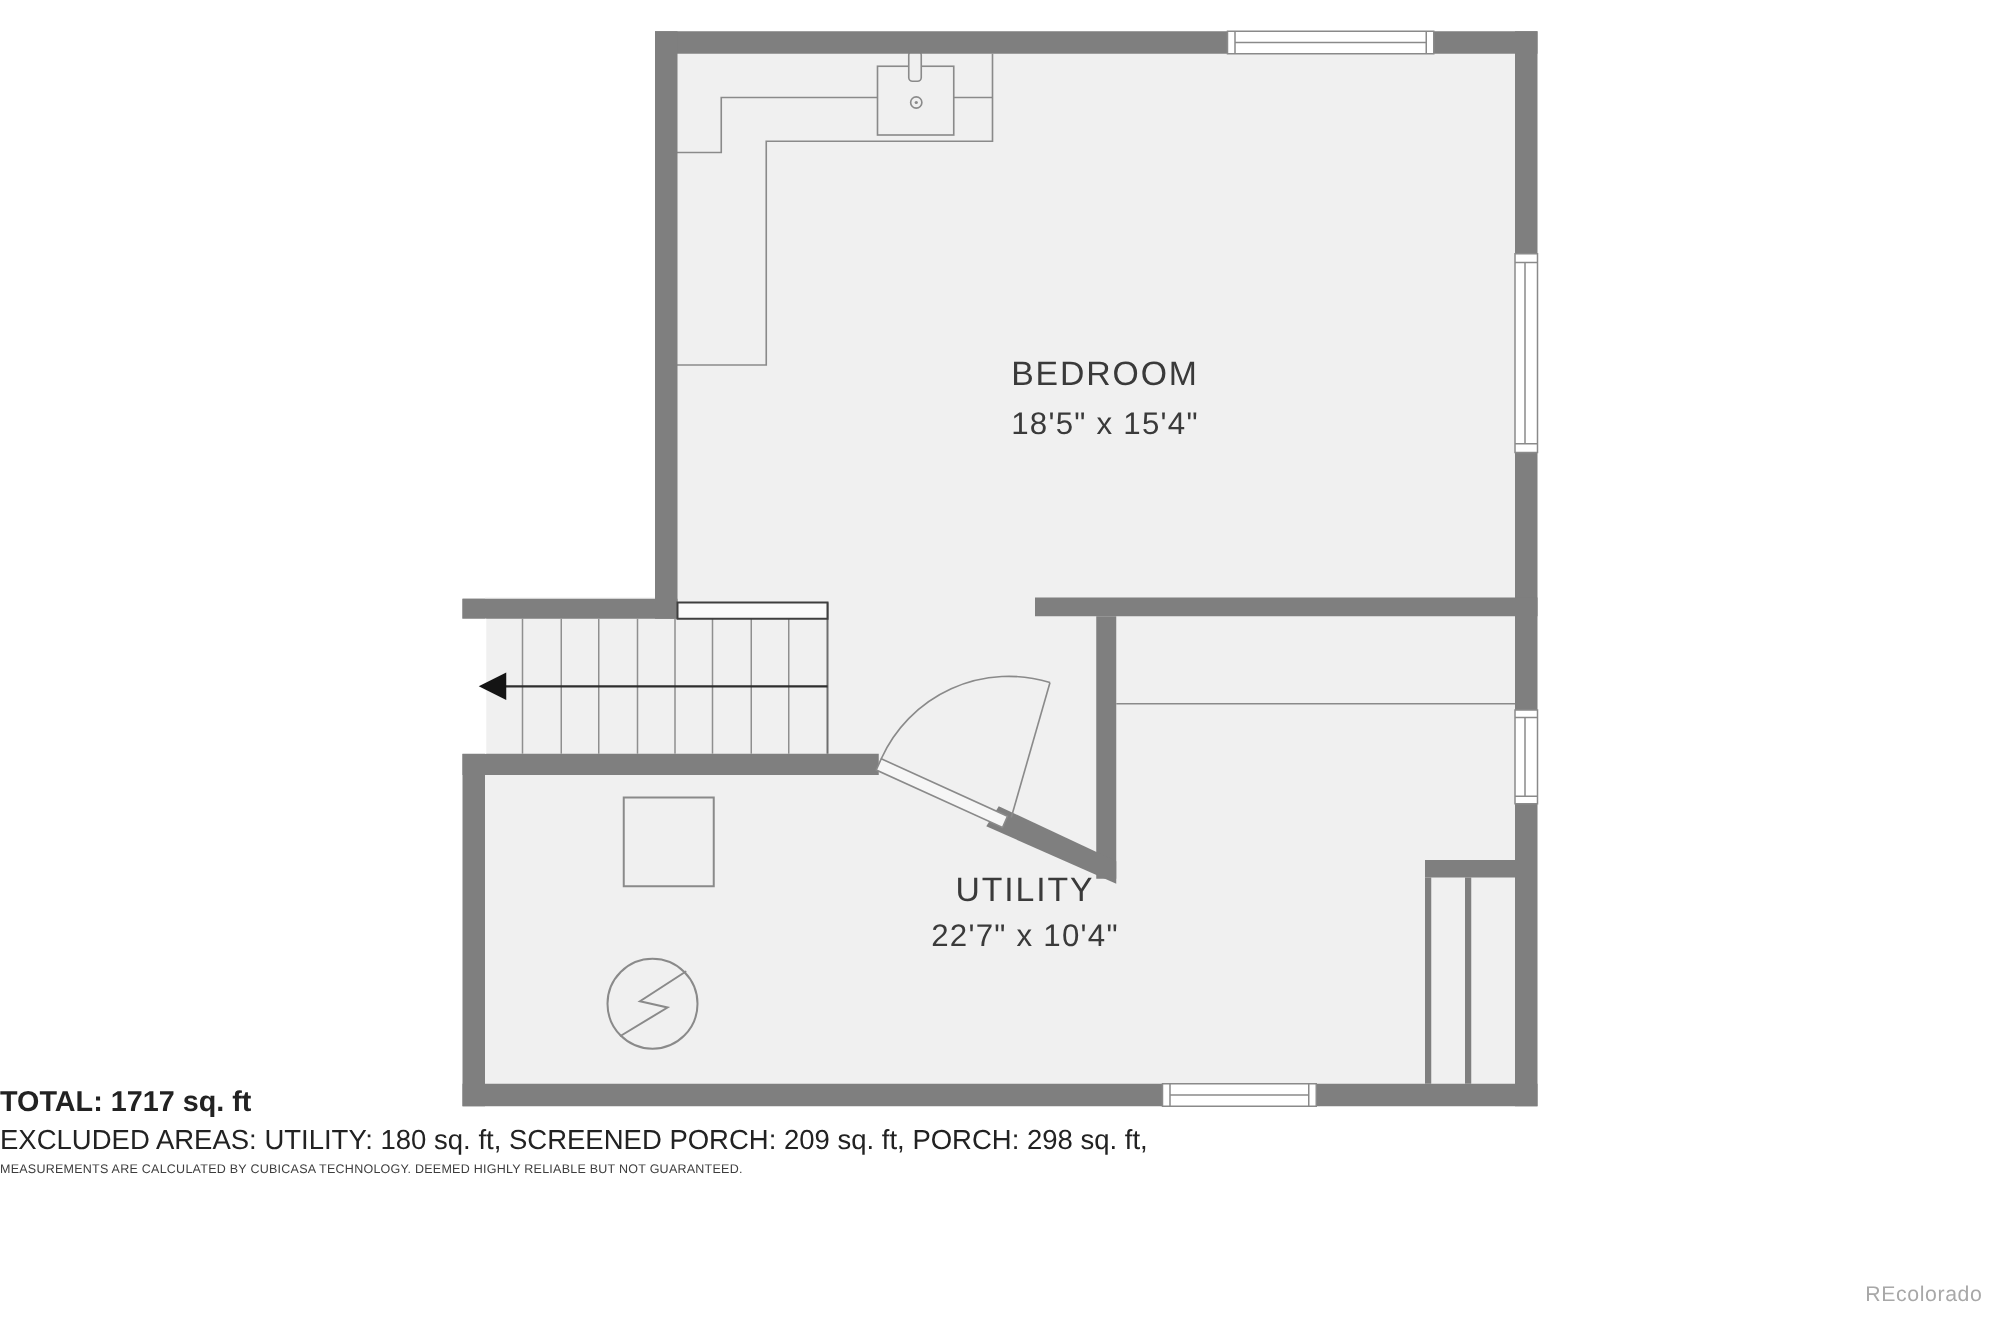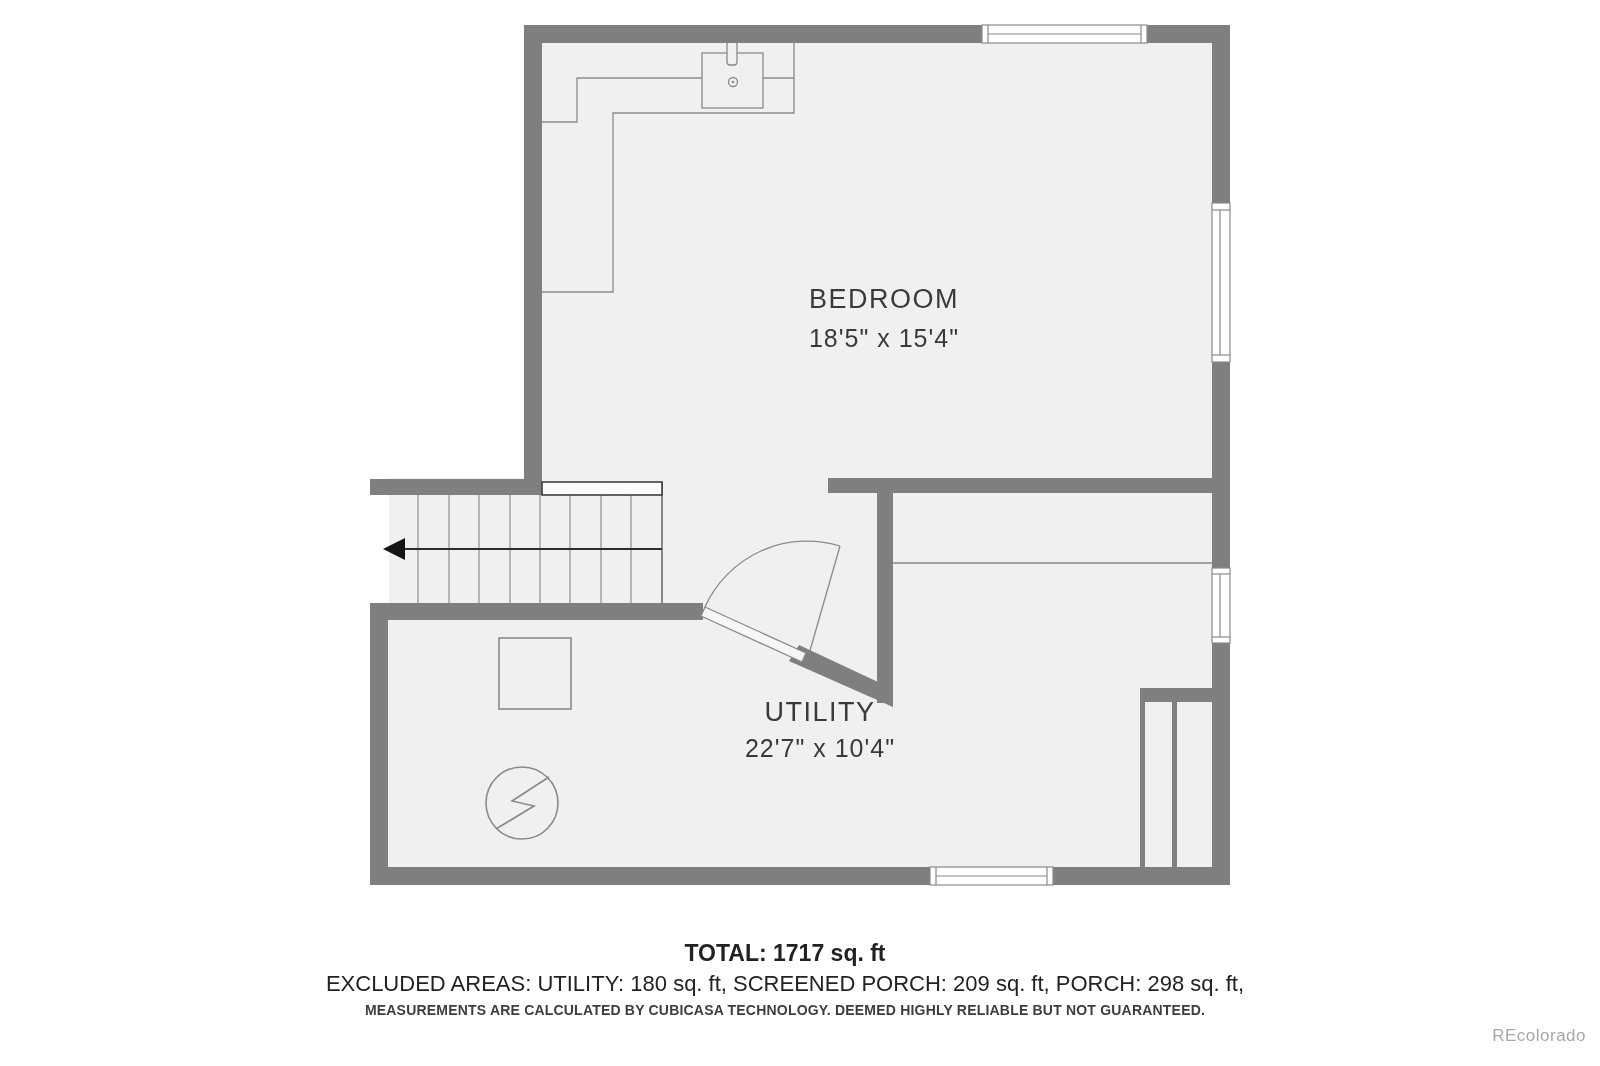--- a/index.html
+++ b/index.html
@@ -9,24 +9,24 @@
   .floor{fill:#f0f0f0;}
   .thin{stroke:#8a8a8a;stroke-width:1.3;fill:none;}
   .thin-fill{stroke:#8a8a8a;stroke-width:1.3;fill:#f0f0f0;}
   .dark{stroke:#3f3f3f;stroke-width:1.6;fill:#fafafa;}
   .white{fill:#ffffff;}
   .winline{stroke:#8a8a8a;stroke-width:1.2;fill:none;}
   .tread{stroke:#8f8f8f;stroke-width:1.2;}
   .arrow{stroke:#2e2e2e;stroke-width:1.8;}
   .room-label{font-size:27px;letter-spacing:1.5px;fill:#3a3a3a;text-anchor:middle;}
   .room-dims{font-size:25px;letter-spacing:1px;fill:#3a3a3a;text-anchor:middle;}
-  .summary{position:absolute;left:0;top:940px;width:1570px;text-align:center;color:#222;}
+  .summary{position:absolute;left:0;top:868px;width:1570px;text-align:left;color:#222;}
   .summary .l1{font-size:23px;font-weight:bold;margin:0 0 4px 0;}
   .summary .l2,.summary .l3,.summary .l4{font-size:22px;margin:0 0 5px 0;}
-  .summary .fine{font-size:14px;font-weight:700;letter-spacing:.2px;color:#3d3d3d;margin-top:2px;}
+  .summary .fine{font-size:10px;font-weight:400;letter-spacing:.2px;color:#3d3d3d;margin-top:2px;}
   .watermark{position:absolute;right:14px;top:1026px;font-size:17px;color:#a8a8a8;letter-spacing:.5px;}
 </style>
 </head>
 <body>
 
 <svg id="plan" width="1600" height="900" viewBox="0 0 1600 900">
 
   <g class="floor" fill="#f0f0f0">
     <rect x="541" y="43" width="672" height="436"></rect>
     <rect x="388" y="478" width="825" height="390"></rect>

